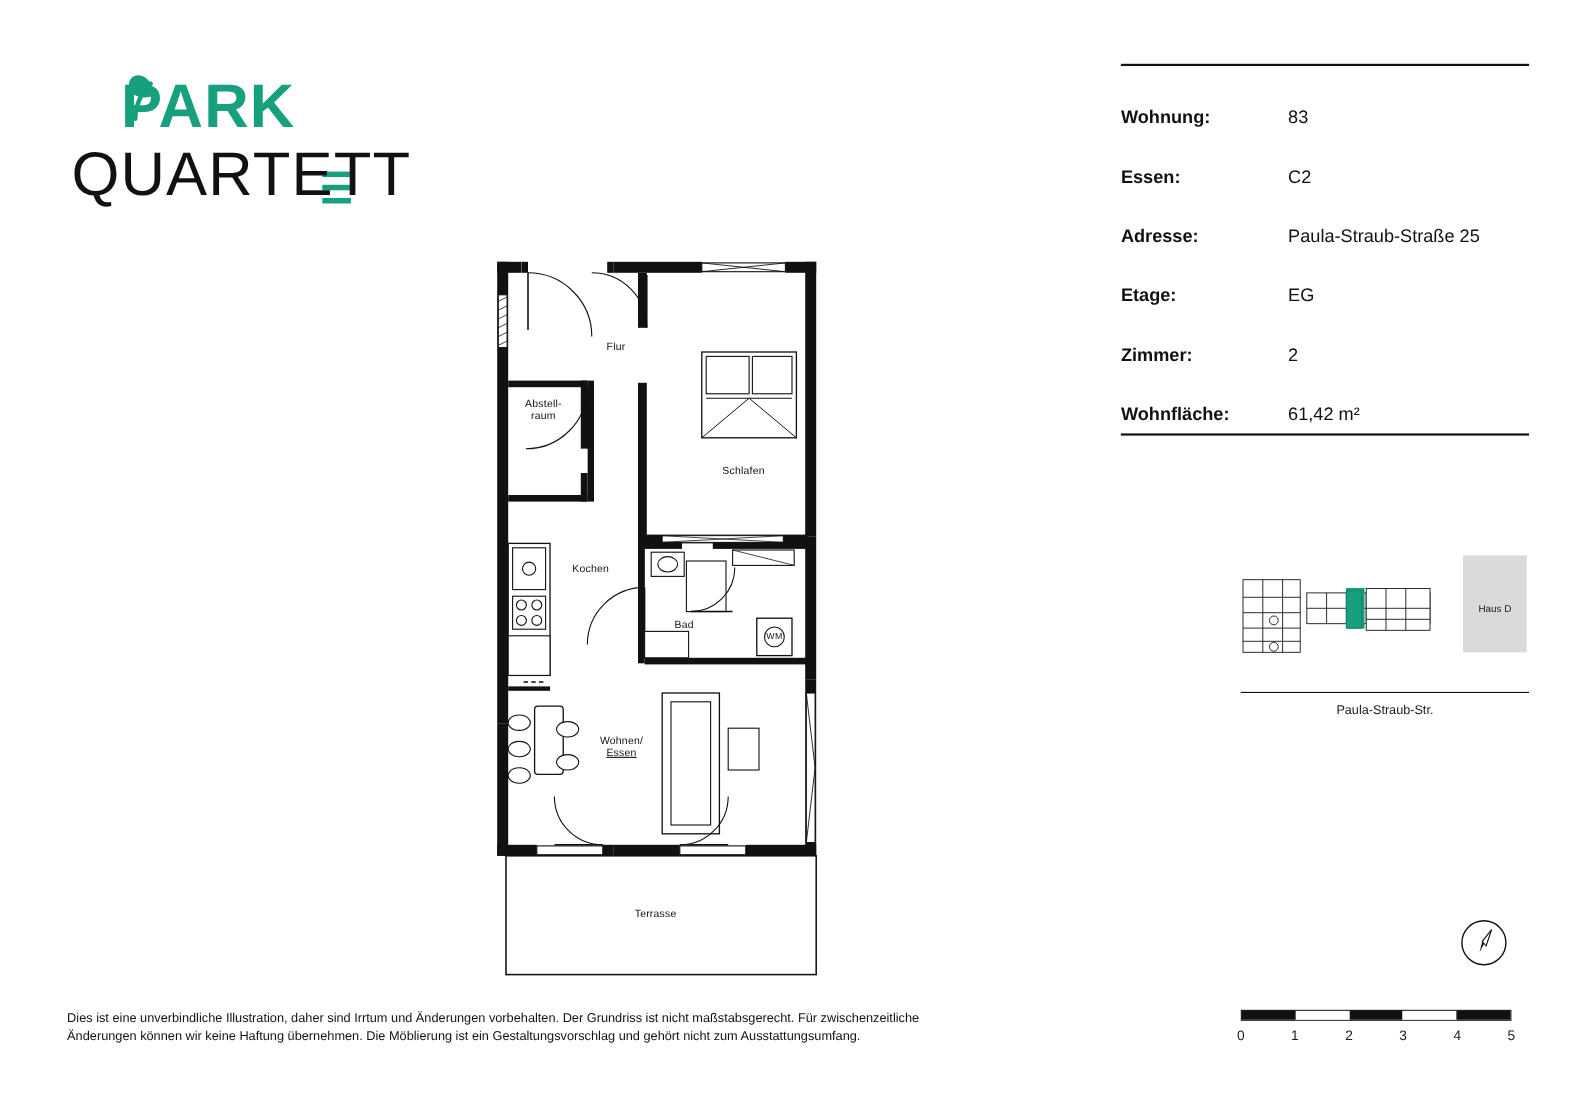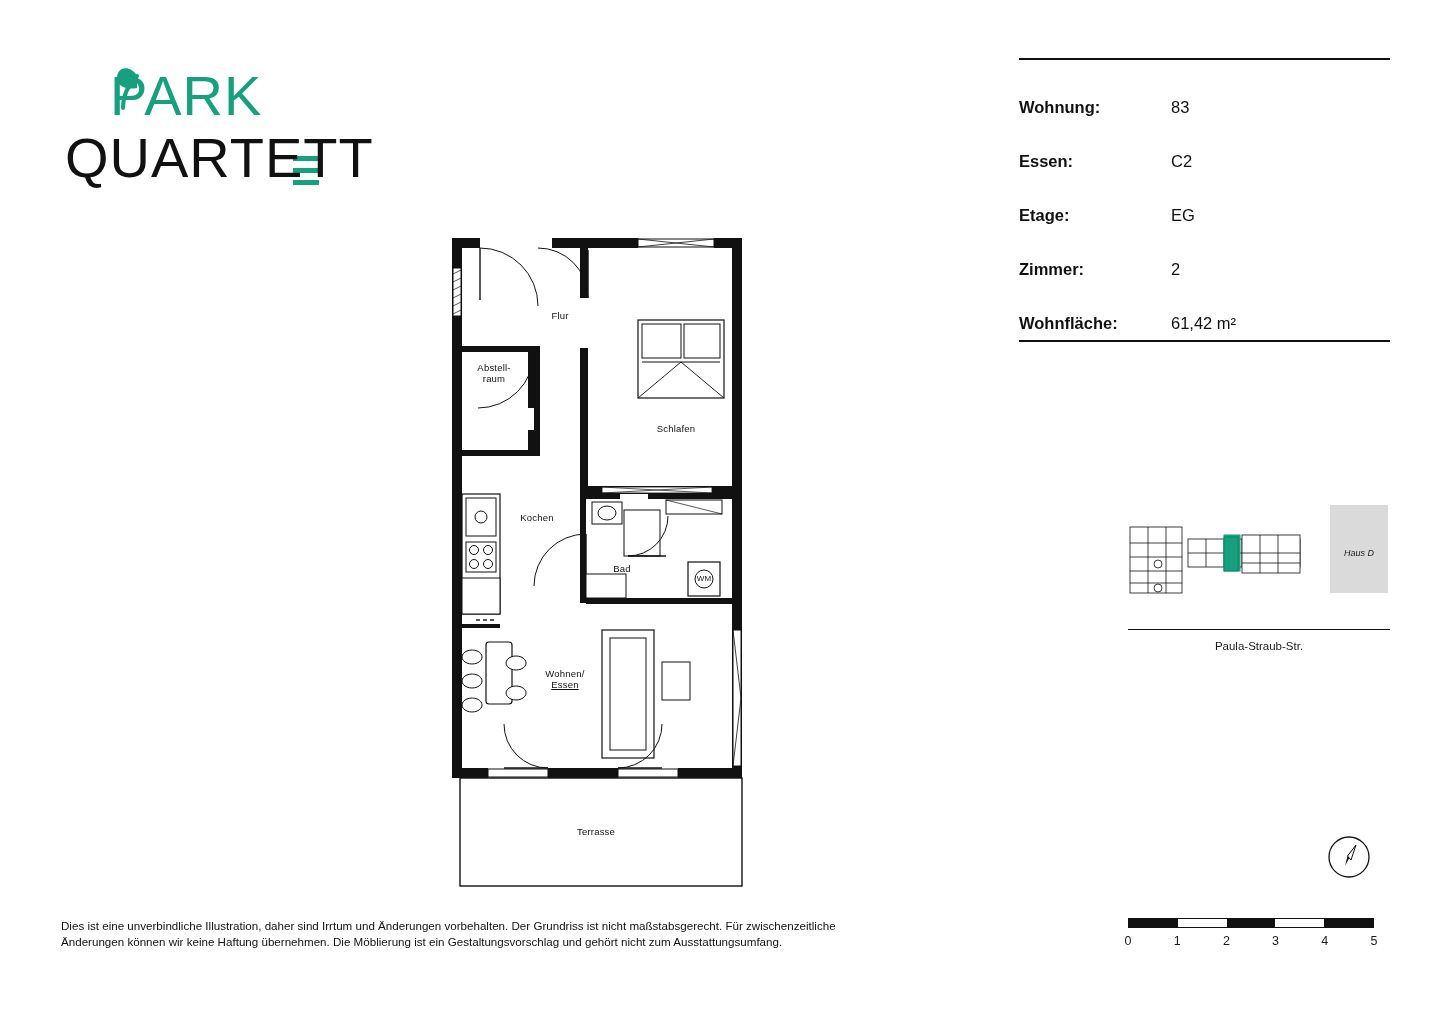--- a/index.html
+++ b/index.html
@@ -9,21 +9,21 @@
     background:#ffffff;
     font-family:"Liberation Sans", sans-serif;
     color:#1a1a1a;
     position:relative;
     overflow:hidden;
   }
 
   
   #logo { position:absolute; left:65px; top:60px; width:330px; height:130px; }
   .logo-park {
-    font-size:56px; font-weight:normal; letter-spacing:1px;
+    font-size:56px; font-weight:bold; letter-spacing:1px;
     color:#17a07e; line-height:56px; position:absolute; left:45px; top:8px;
   }
   .logo-quartett {
     font-size:56px; font-weight:normal; letter-spacing:1px;
     color:#111; line-height:56px; position:absolute; left:0px; top:70px;
   }
   .logo-eq { position:absolute; left:0; top:0; }
 
   
   #info { position:absolute; left:1019px; top:58px; width:371px; }
@@ -42,21 +42,21 @@
   svg.overlay { position:absolute; left:0; top:0; width:290px; height:648px; overflow:visible; }
 
   
   #sitemap { position:absolute; left:1128px; top:505px; width:262px; height:150px; }
   #street-rule { position:absolute; left:1128px; top:629px; width:262px; height:1px; background:#111; }
   #street-label { position:absolute; left:1128px; top:640px; width:262px; text-align:center; font-size:11.5px; }
   .hausd {
     position:absolute; left:1330px; top:505px; width:58px; height:88px;
     background:#d9dad9;
   }
-  .hausd-label { position:absolute; left:1330px; top:548px; width:58px; text-align:center; font-size:9px;font-style:italic; }
+  .hausd-label { position:absolute; left:1330px; top:548px; width:58px; text-align:center; font-size:9px; }
 
   
   #compass { position:absolute; left:1325px; top:833px; width:48px; height:48px; }
 
   
   #scalebar { position:absolute; left:1128px; top:918px; width:246px; }
   .sb-row { display:flex; height:10px; width:246px; border:1px solid #111; }
   .sb-seg { flex:1; }
   .sb-dark { background:#111; }
   .sb-light { background:#fff; }
@@ -89,20 +89,24 @@
 <div id="info">
   <div class="rule"></div>
   <div class="rows">
     <div class="inforow">
       <div class="k">Wohnung:</div>
       <div class="v">83</div>
     </div>
     <div class="inforow">
       <div class="k">Essen:</div>
       <div class="v">C2</div>
+    </div>
+    <div class="inforow">
+      <div class="k">Adresse:</div>
+      <div class="v">Paula-Straub-Straße 25</div>
     </div>
     <div class="inforow">
       <div class="k">Etage:</div>
       <div class="v">EG</div>
     </div>
     <div class="inforow">
       <div class="k">Zimmer:</div>
       <div class="v">2</div>
     </div>
     <div class="inforow">

